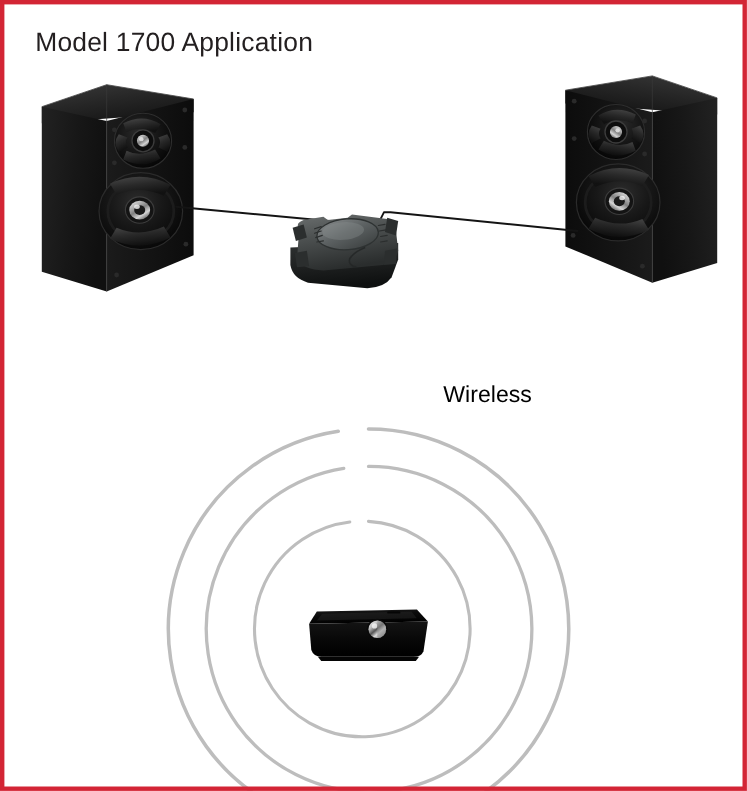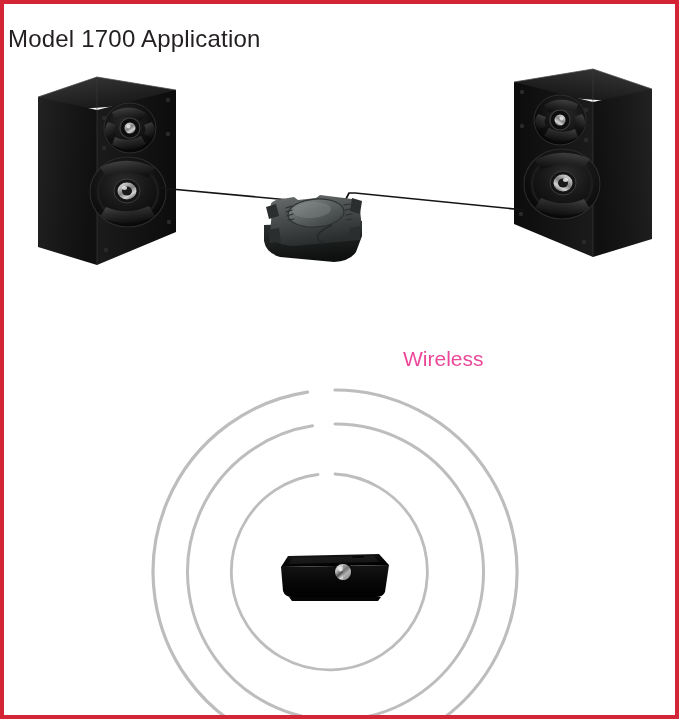--- a/index.html
+++ b/index.html
@@ -24,36 +24,36 @@
     left: 0; top: 0;
     width: 679px;
     height: 719px;
     box-sizing: border-box;
     border: 4px solid #d32535;
     pointer-events: none;
     z-index: 40;
   }
   #page-title {
     position: absolute;
-    left: 8px;
+    left: 32px;
     top: 25px;
     font-size: 24px;
     font-weight: 400;
     color: #231f20;
     letter-spacing: 0.2px;
     white-space: nowrap;
     z-index: 20;
   }
   #wireless-label {
     position: absolute;
     left: 403px;
     top: 347px;
     font-size: 21px;
     font-weight: 400;
-    color: #ec4899;
+    color: #000000;
     white-space: nowrap;
     z-index: 20;
   }
   .scene-svg {
     position: absolute;
     left: 0;
     top: 0;
   }
   #top-scene {
     z-index: 10;

